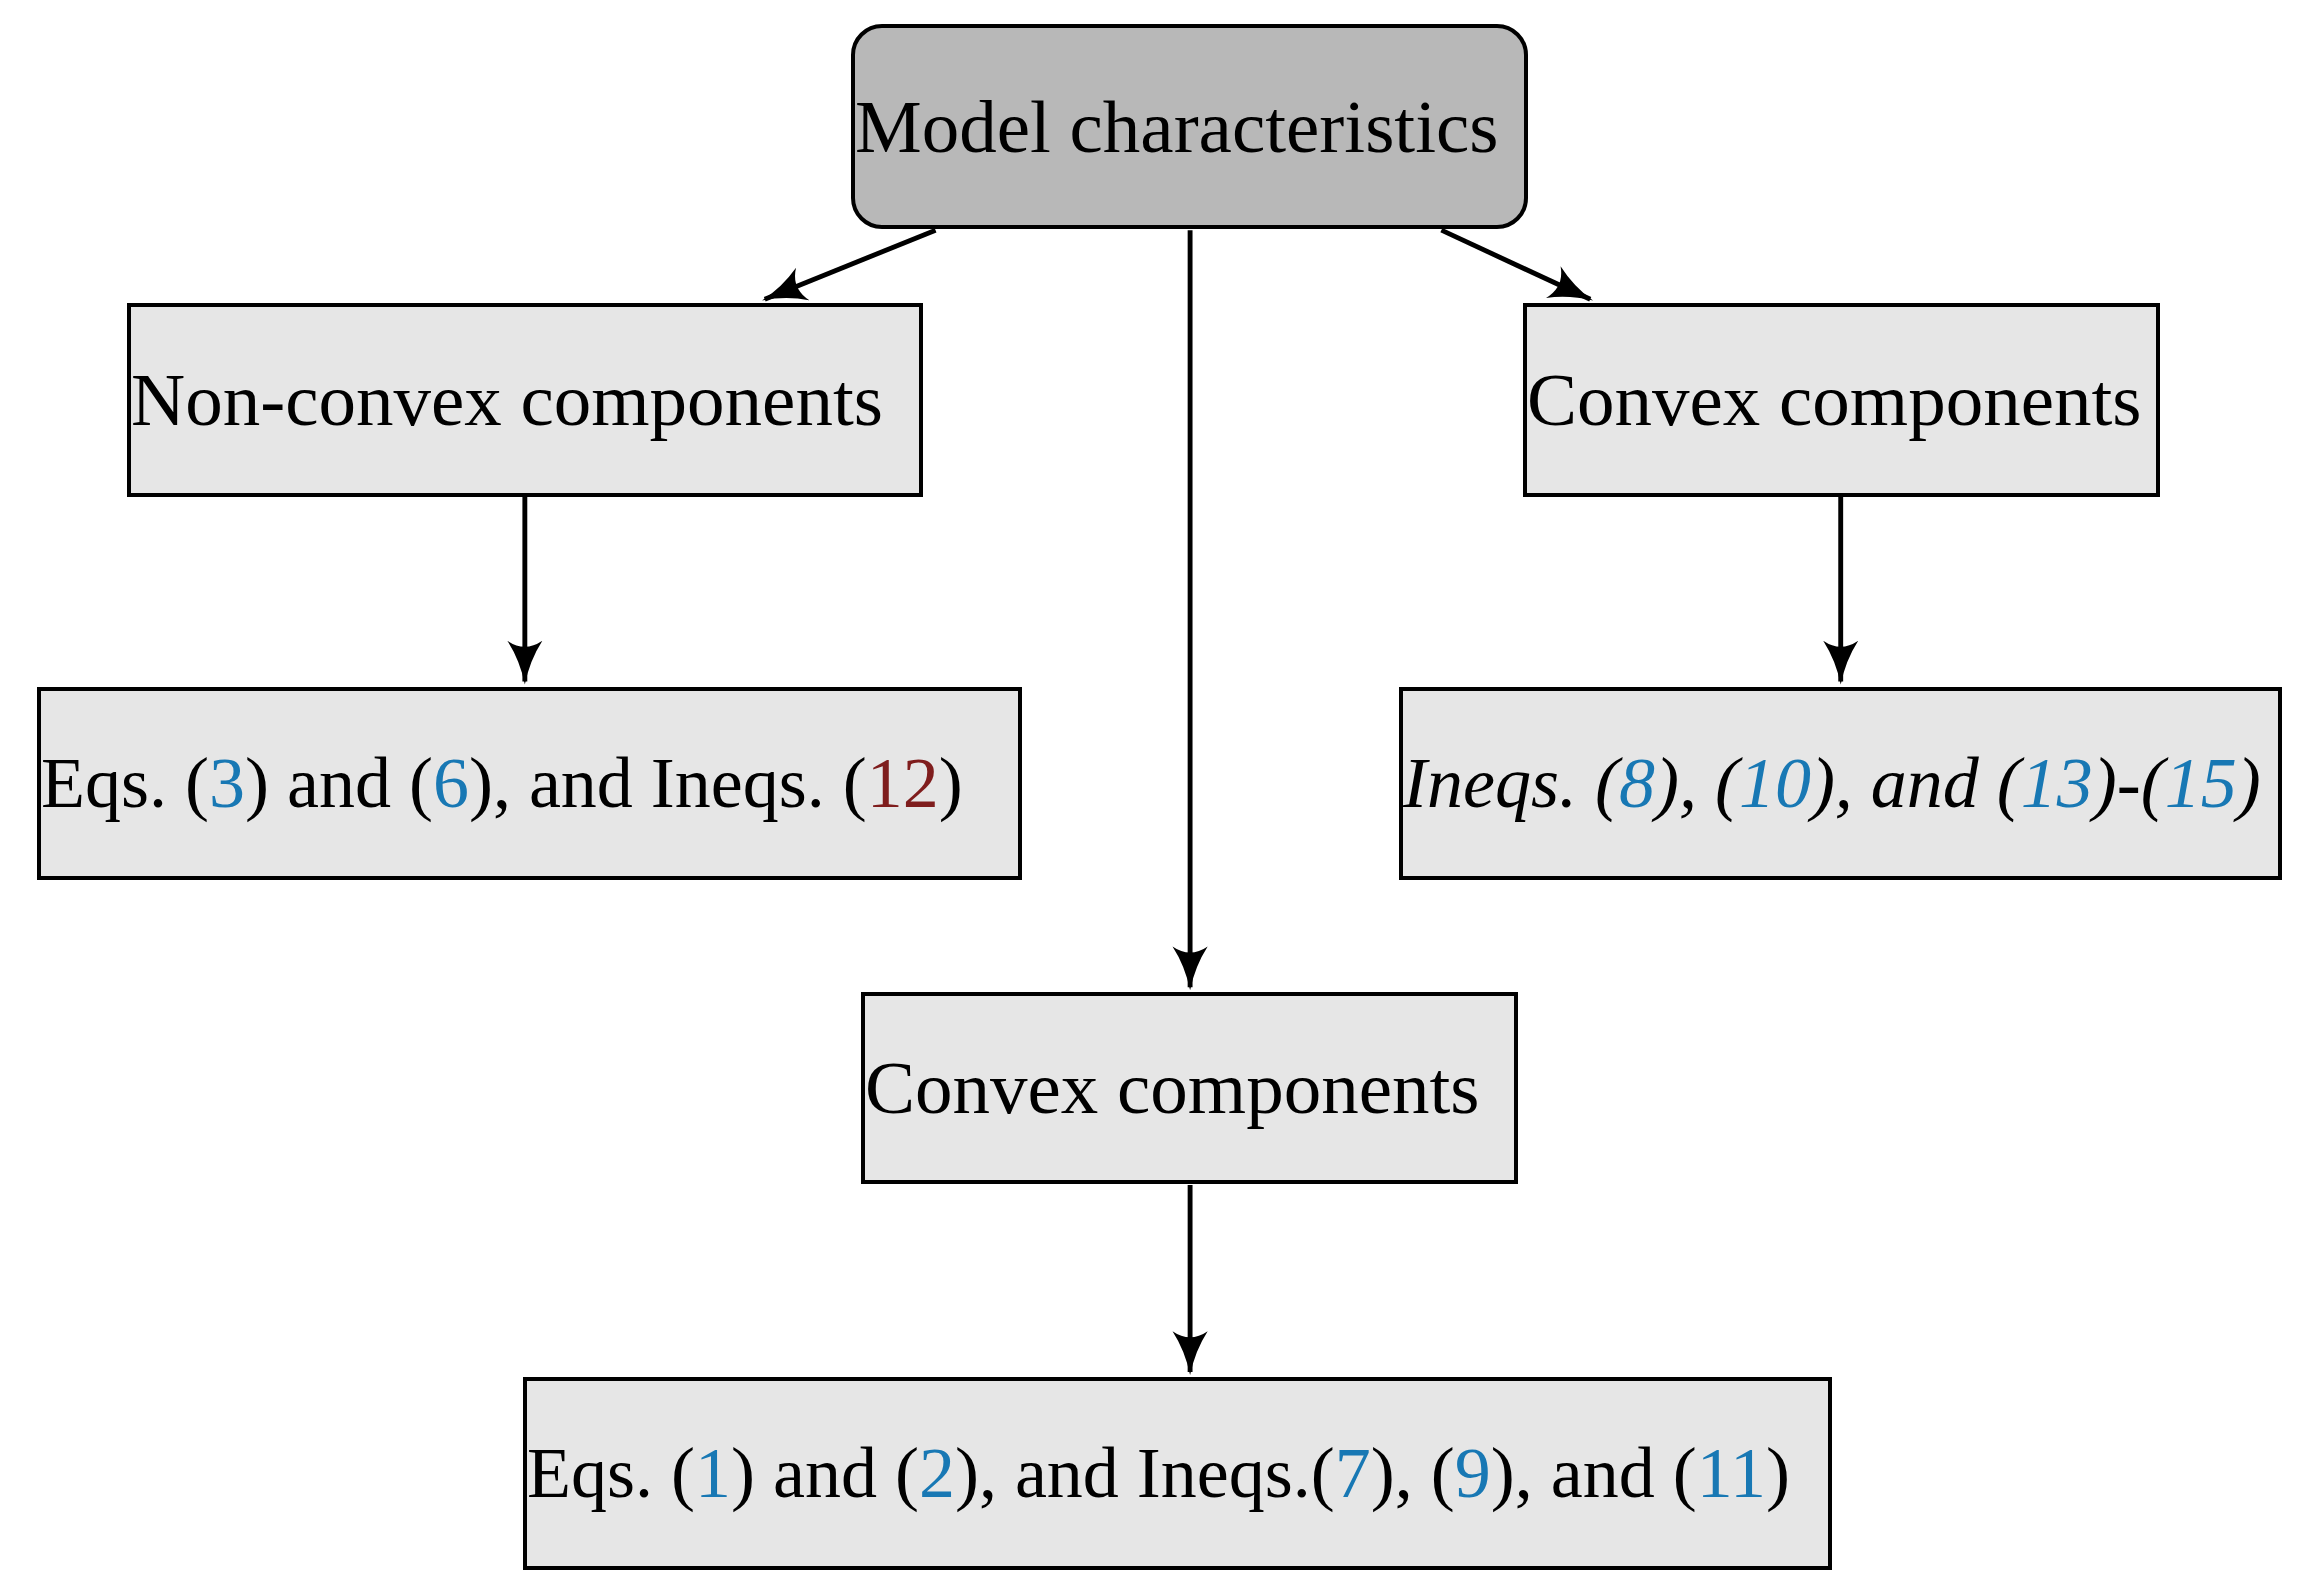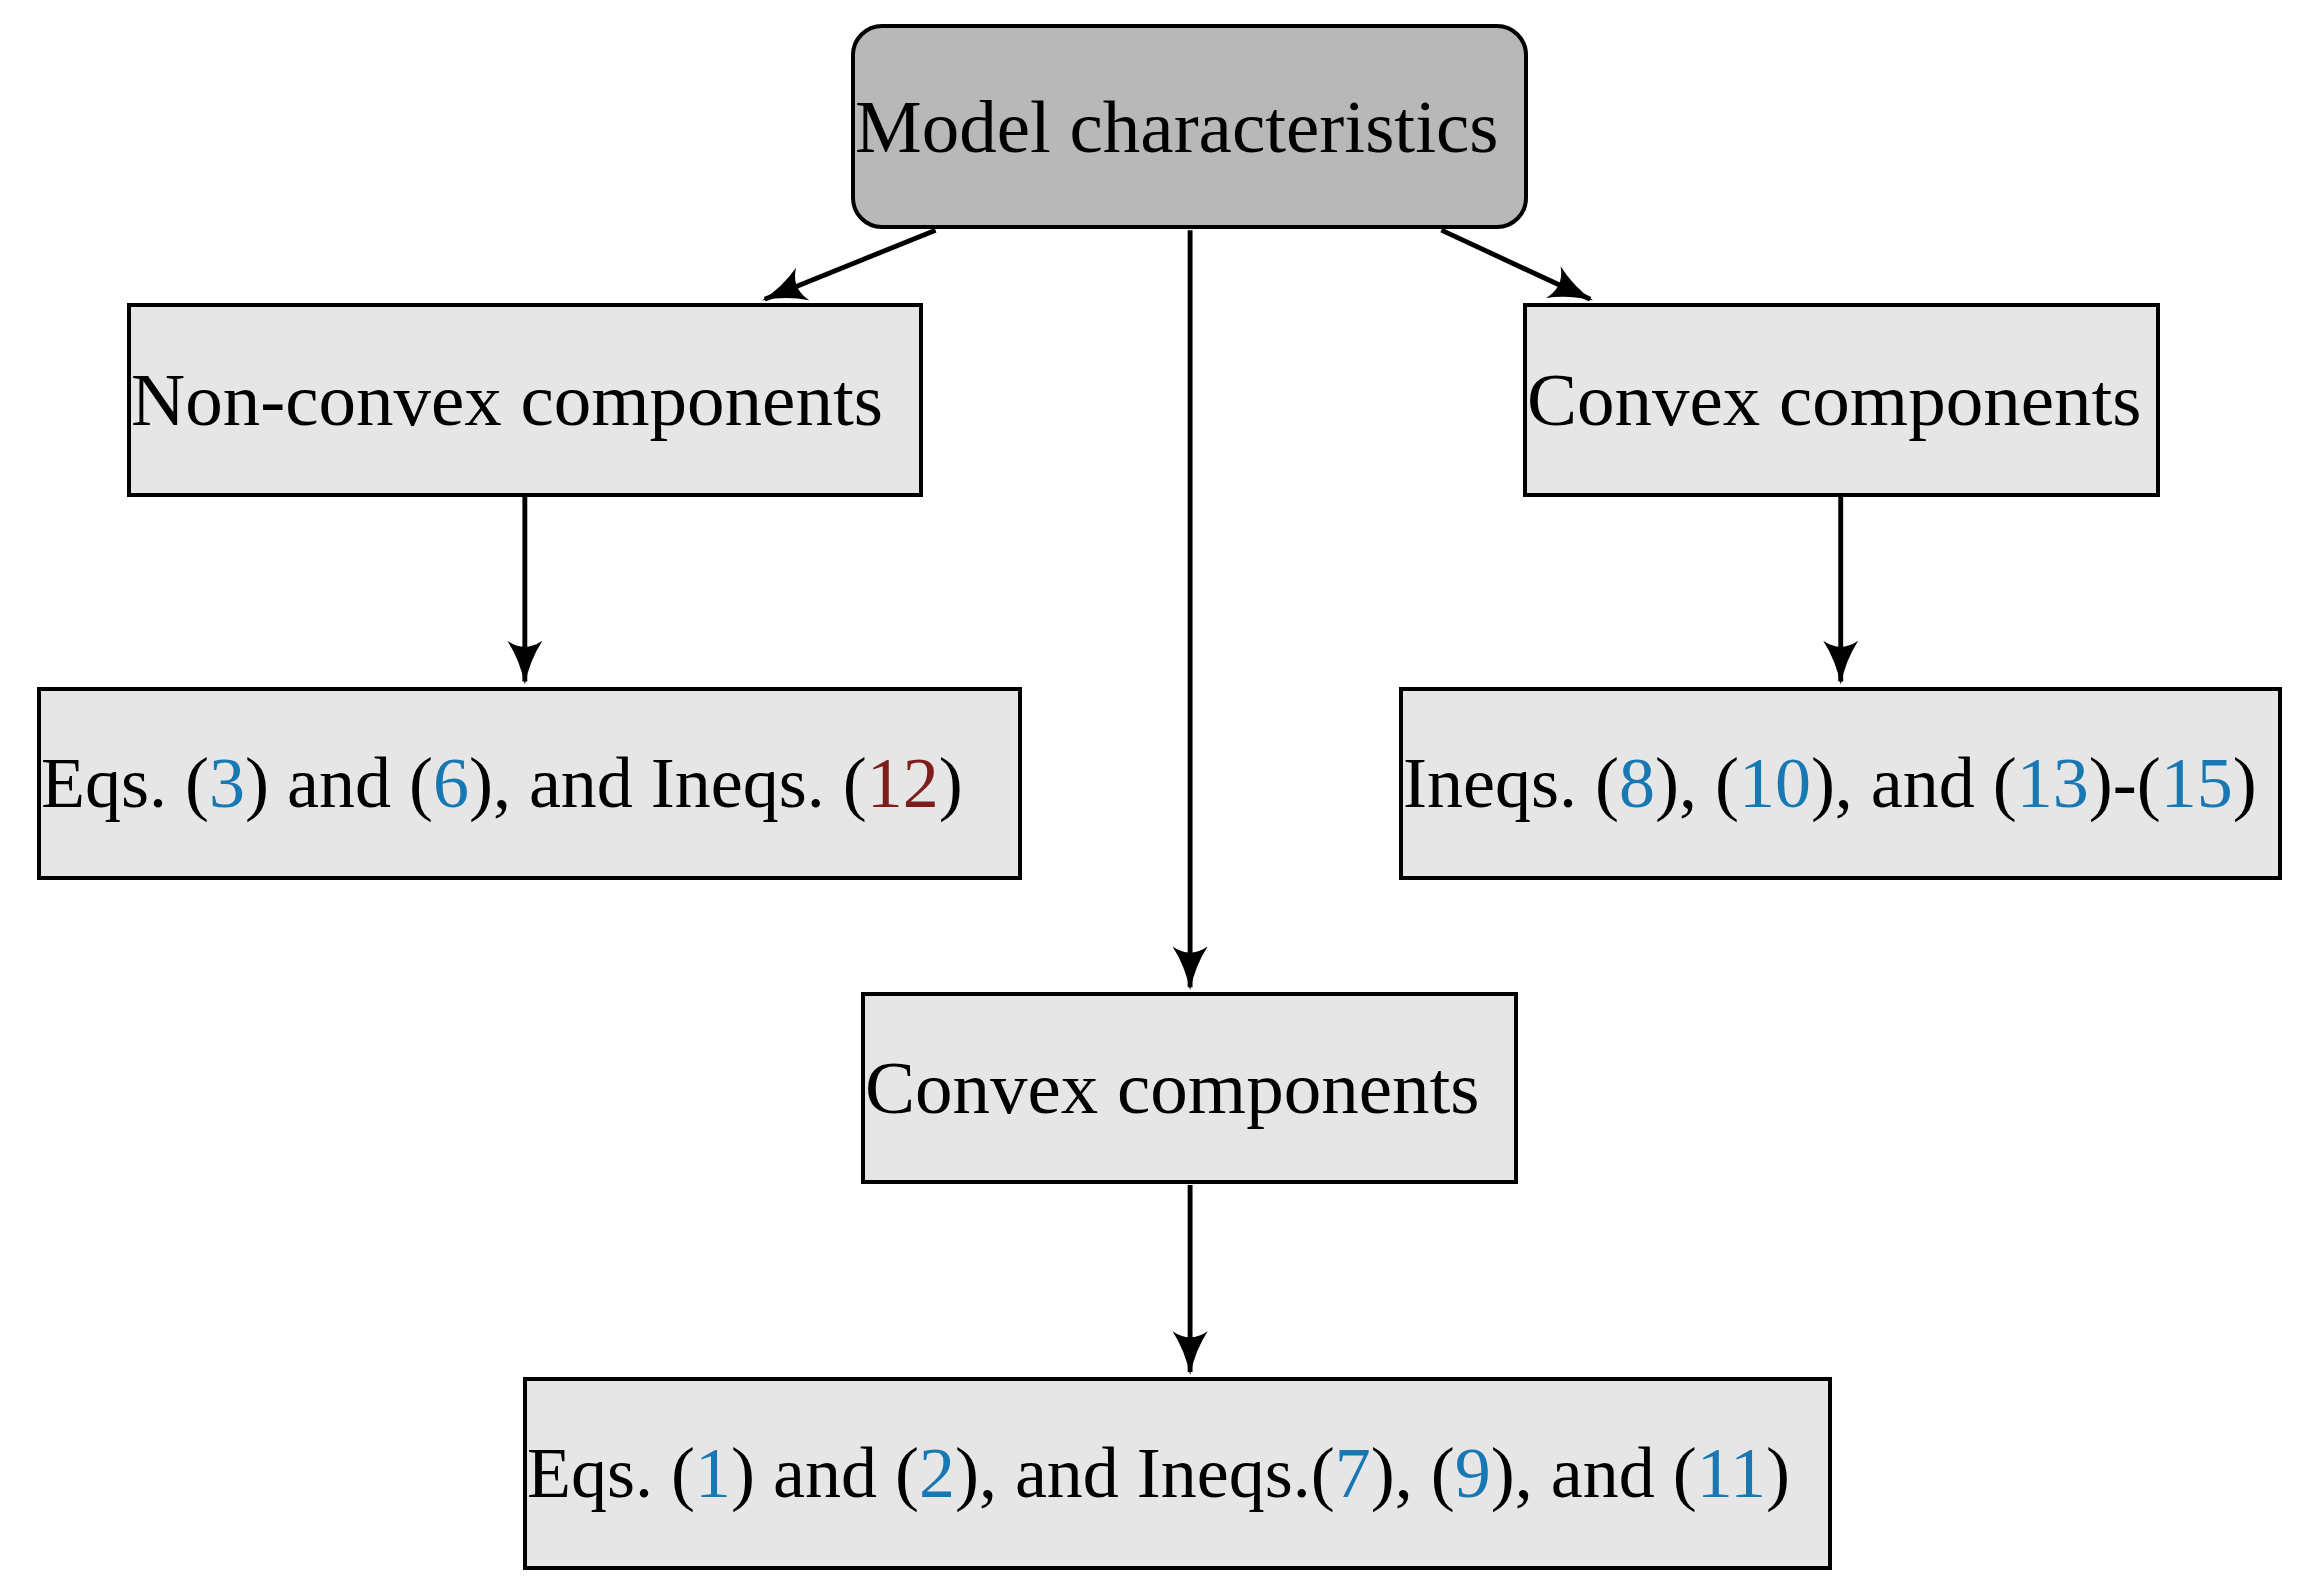--- a/index.html
+++ b/index.html
@@ -80,21 +80,21 @@
   </div>
 
   <div class="node" style="left:1523px; top:303px; width:637px; height:194px;">
     <span>Convex components</span>
   </div>
 
   <div class="node node--refs" style="left:37px; top:687px; width:985px; height:193px;">
     <span><span style="color: rgb(0, 0, 0);">Eqs. (</span><span style="color: rgb(24, 120, 180);">3</span><span style="color: rgb(0, 0, 0);">) and (</span><span style="color: rgb(24, 120, 180);">6</span><span style="color: #000000;">), and Ineqs. (</span><span style="color: #7f1d1d;">12</span><span style="color: rgb(0, 0, 0);">)</span></span>
   </div>
 
-  <div class="node node--refs" style="left:1399px; top:687px; width:883px; height:193px;">
+  <div class="node node--refs" style="left:1399px; top:687px; width:883px; height:193px;font-style:italic;">
     <span><span style="color: rgb(0, 0, 0);">Ineqs. (</span><span style="color: rgb(24, 120, 180);">8</span><span style="color: rgb(0, 0, 0);">), (</span><span style="color: rgb(24, 120, 180);">10</span><span style="color: rgb(0, 0, 0);">), and (</span><span style="color: rgb(24, 120, 180);">13</span><span style="color: rgb(0, 0, 0);">)-(</span><span style="color: rgb(24, 120, 180);">15</span><span style="color: rgb(0, 0, 0);">)</span></span>
   </div>
 
   <div class="node" style="left:861px; top:992px; width:657px; height:192px;">
     <span>Convex components</span>
   </div>
 
   <div class="node node--refs" style="left:523px; top:1377px; width:1309px; height:193px;">
     <span><span style="color: rgb(0, 0, 0);">Eqs. (</span><span style="color: rgb(24, 120, 180);">1</span><span style="color: rgb(0, 0, 0);">) and (</span><span style="color: rgb(24, 120, 180);">2</span><span style="color: rgb(0, 0, 0);">), and Ineqs.(</span><span style="color: rgb(24, 120, 180);">7</span><span style="color: rgb(0, 0, 0);">), (</span><span style="color: rgb(24, 120, 180);">9</span><span style="color: rgb(0, 0, 0);">), and (</span><span style="color: rgb(24, 120, 180);">11</span><span style="color: rgb(0, 0, 0);">)</span></span>
   </div>

